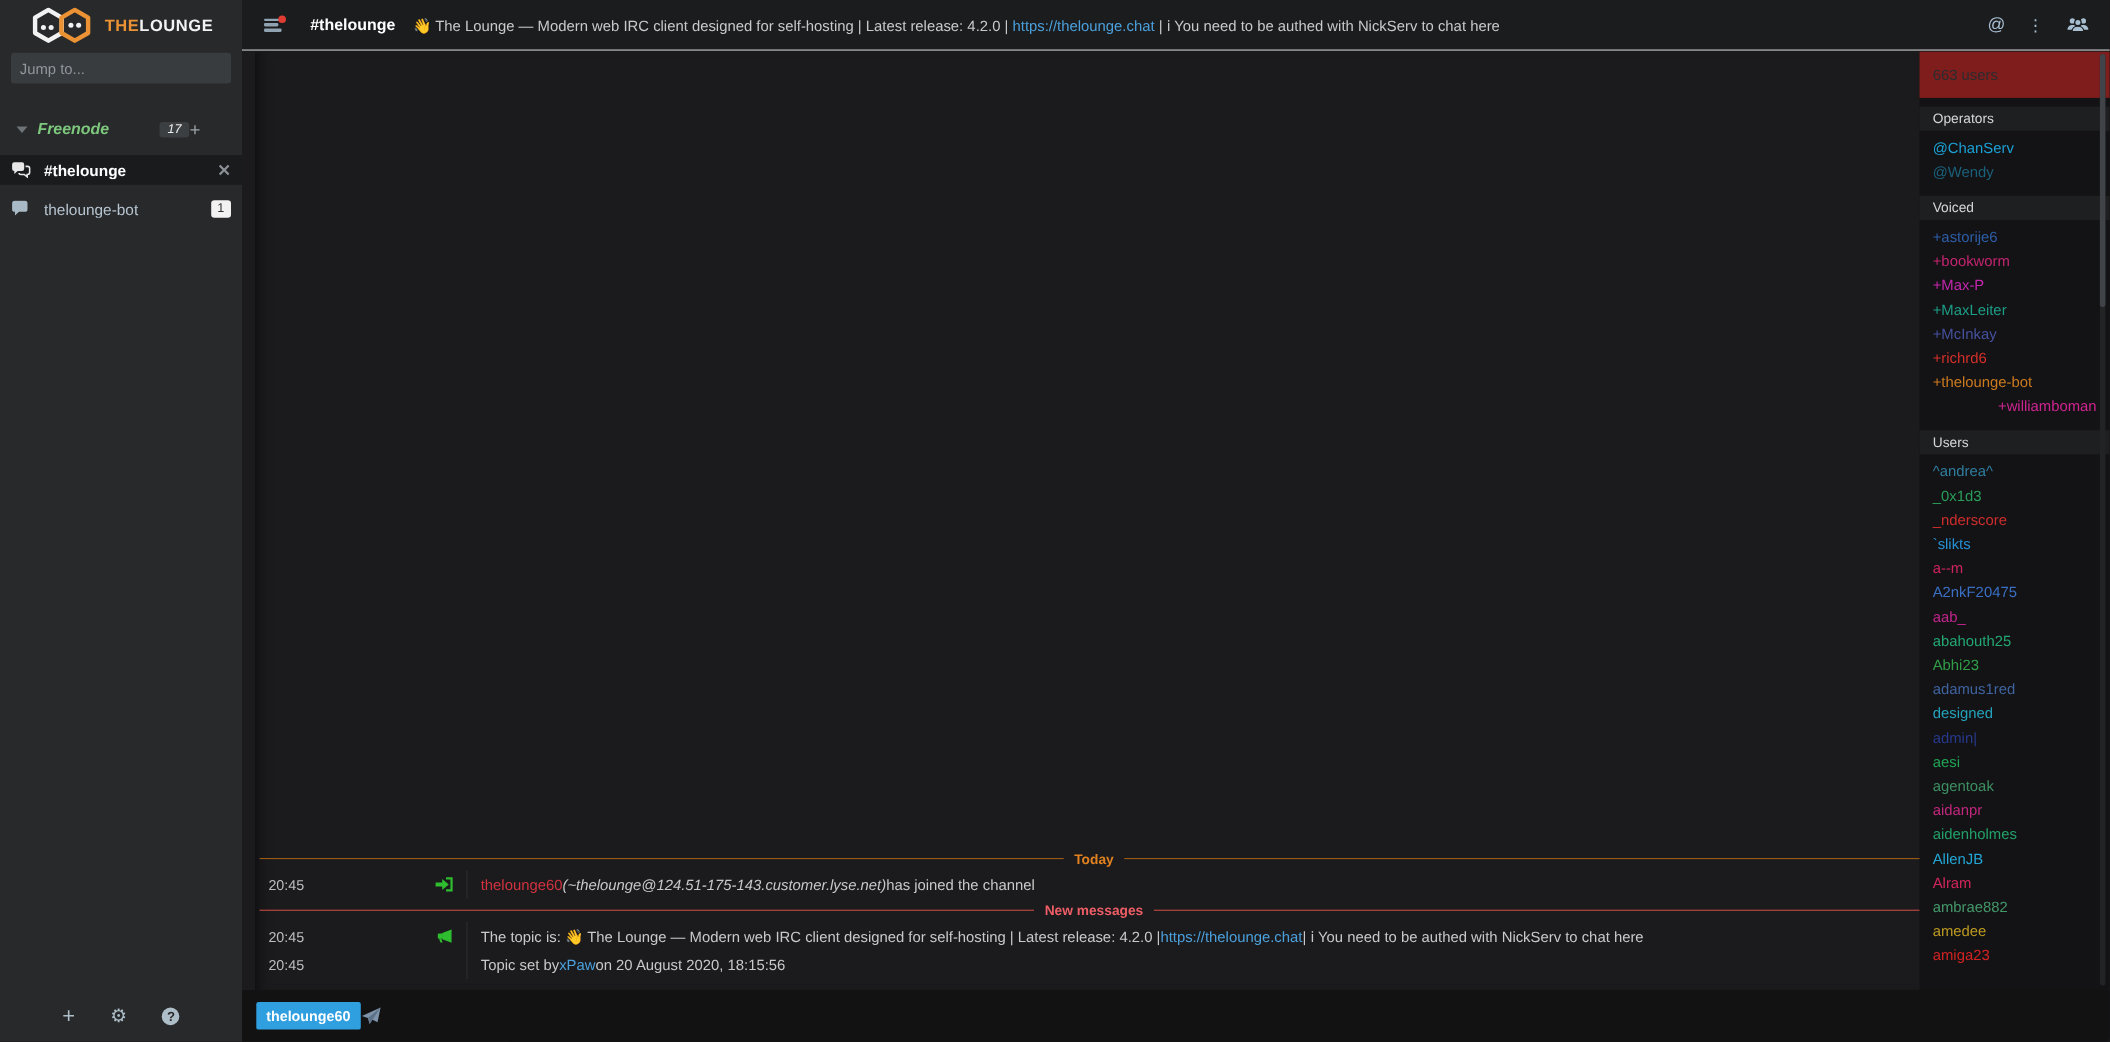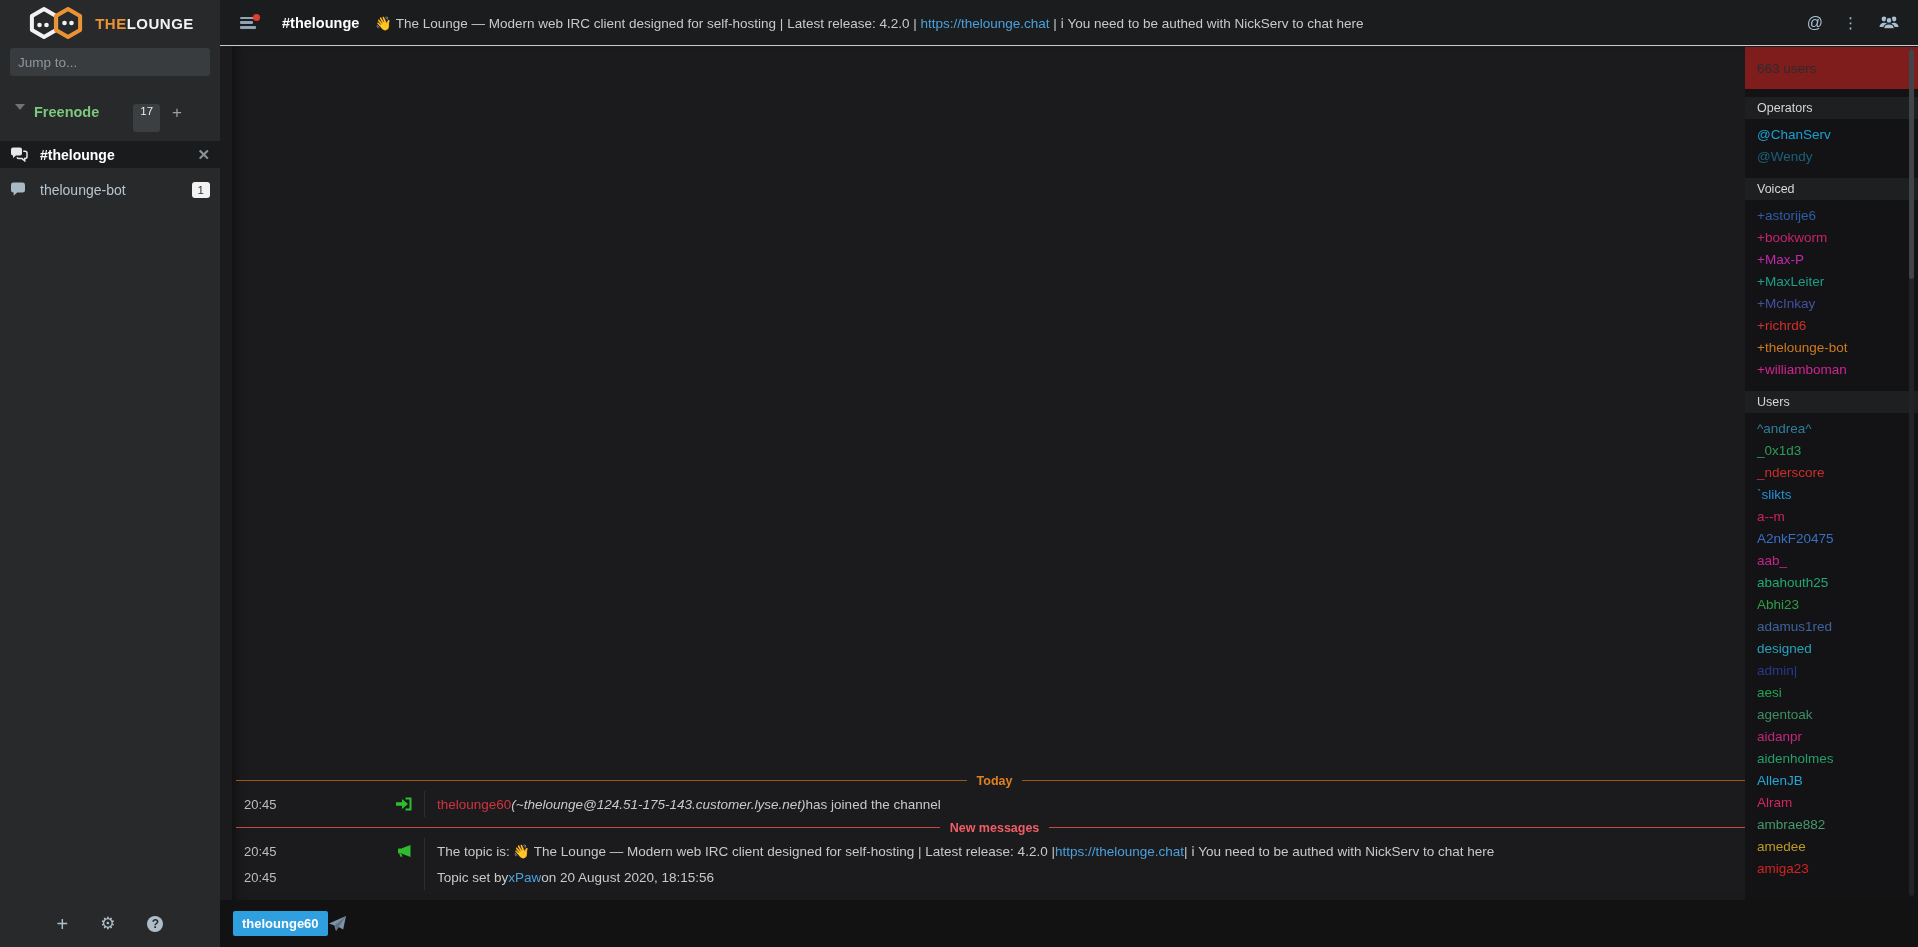--- a/index.html
+++ b/index.html
@@ -10,24 +10,24 @@
   .sidebar { position:absolute; left:0; top:0; width:220px; height:947px; background:#28292b; }
   .logo-row { height:46px; display:flex; align-items:center; justify-content:center; gap:7px; }
   .brand { font-size:15px; font-weight:700; letter-spacing:.5px; }
   .brand .t1 { color:#eb9234; }
   .brand .t2 { color:#f2f2f2; }
   .jump-wrap { position:absolute; left:10px; top:48px; width:200px; height:28px; background:#393c3f; border-radius:3px; display:flex; align-items:center; }
   .jump-input { flex:1; background:transparent; border:none; outline:none; color:#dcdcdc; font-size:13.5px; padding:0 8px; font-family:"Liberation Sans",sans-serif; }
   .jump-input::placeholder { color:#8f979c; }
   .jump-wrap svg { margin-right:8px; }
 
-  .net-row { position:absolute; left:0; top:104px; width:192px; height:28px; display:flex; padding:0 10px; }
+  .net-row { position:absolute; left:0; top:104px; width:192px; height:28px; display:flex; align-items:center; padding:0 10px;font-style:italic; }
   .chev { width:0; height:0; border-left:5px solid transparent; border-right:5px solid transparent; border-top:6px solid #6d7377; margin:0 9px 0 5px; }
   .net-name { color:#7dc87d; font-weight:700; font-size:14.5px; flex:1; }
-  .net-badge { background:#3c3f42; color:#ececec; font-size:11.5px; border-radius:3px; padding:1px 7px; margin-right:12px; }
+  .net-badge { background:#3c3f42; color:#ececec; font-size:11.5px; border-radius:3px; padding:1px 7px; margin-right:0; }
   .net-plus { color:#9aa1a6; font-size:17px; font-weight:400; line-height:1; }
 
   .chan-row { position:absolute; left:0; width:220px; height:27px; display:flex; align-items:center; padding:0 10px; color:#b7c5d1; font-size:14px; }
   .chan-row.active { background:#1a1b1d; color:#fff; font-weight:700; }
   .chan-icon { width:20px; margin-right:10px; display:flex; align-items:center; }
   .chan-name { flex:1; white-space:nowrap; overflow:hidden; }
   .chan-close { color:#8b9196; font-size:15px; }
   .chan-badge { background:#f2f2f2; color:#333; font-size:11.5px; border-radius:3px; padding:2px 6px; }
 
   .side-footer { position:absolute; left:0; bottom:0; width:220px; height:47px; display:flex; align-items:center; justify-content:center; gap:32px; }
@@ -240,21 +240,21 @@
         <div class="ul-item" style="color: rgb(27, 160, 212);">@ChanServ</div>
         <div class="ul-item" style="color: rgb(27, 96, 122);">@Wendy</div>
         <div class="ul-header">Voiced</div>
         <div class="ul-item" style="color: rgb(46, 93, 168);">+astorije6</div>
         <div class="ul-item" style="color: rgb(196, 36, 112);">+bookworm</div>
         <div class="ul-item" style="color: rgb(196, 39, 173);">+Max-P</div>
         <div class="ul-item" style="color: rgb(29, 158, 135);">+MaxLeiter</div>
         <div class="ul-item" style="color: rgb(70, 81, 158);">+McInkay</div>
         <div class="ul-item" style="color: rgb(212, 47, 42);">+richrd6</div>
         <div class="ul-item" style="color: rgb(204, 122, 31);">+thelounge-bot</div>
-        <div class="ul-item" style="color: rgb(207, 36, 144);">+williamboman</div>
+        <div class="ul-item" style="color: rgb(207, 36, 144); text-align: right;">+williamboman</div>
         <div class="ul-header">Users</div>
         <div class="ul-item" style="color: rgb(47, 125, 158);">^andrea^</div>
         <div class="ul-item" style="color: rgb(42, 158, 89);">_0x1d3</div>
         <div class="ul-item" style="color: rgb(207, 45, 45);">_nderscore</div>
         <div class="ul-item" style="color: rgb(37, 144, 212);">`slikts</div>
         <div class="ul-item" style="color: rgb(206, 35, 96);">a--m</div>
         <div class="ul-item" style="color: rgb(58, 111, 196);">A2nkF20475</div>
         <div class="ul-item" style="color: rgb(194, 37, 140);">aab_</div>
         <div class="ul-item" style="color: rgb(35, 168, 115);">abahouth25</div>
         <div class="ul-item" style="color: rgb(47, 158, 71);">Abhi23</div>

